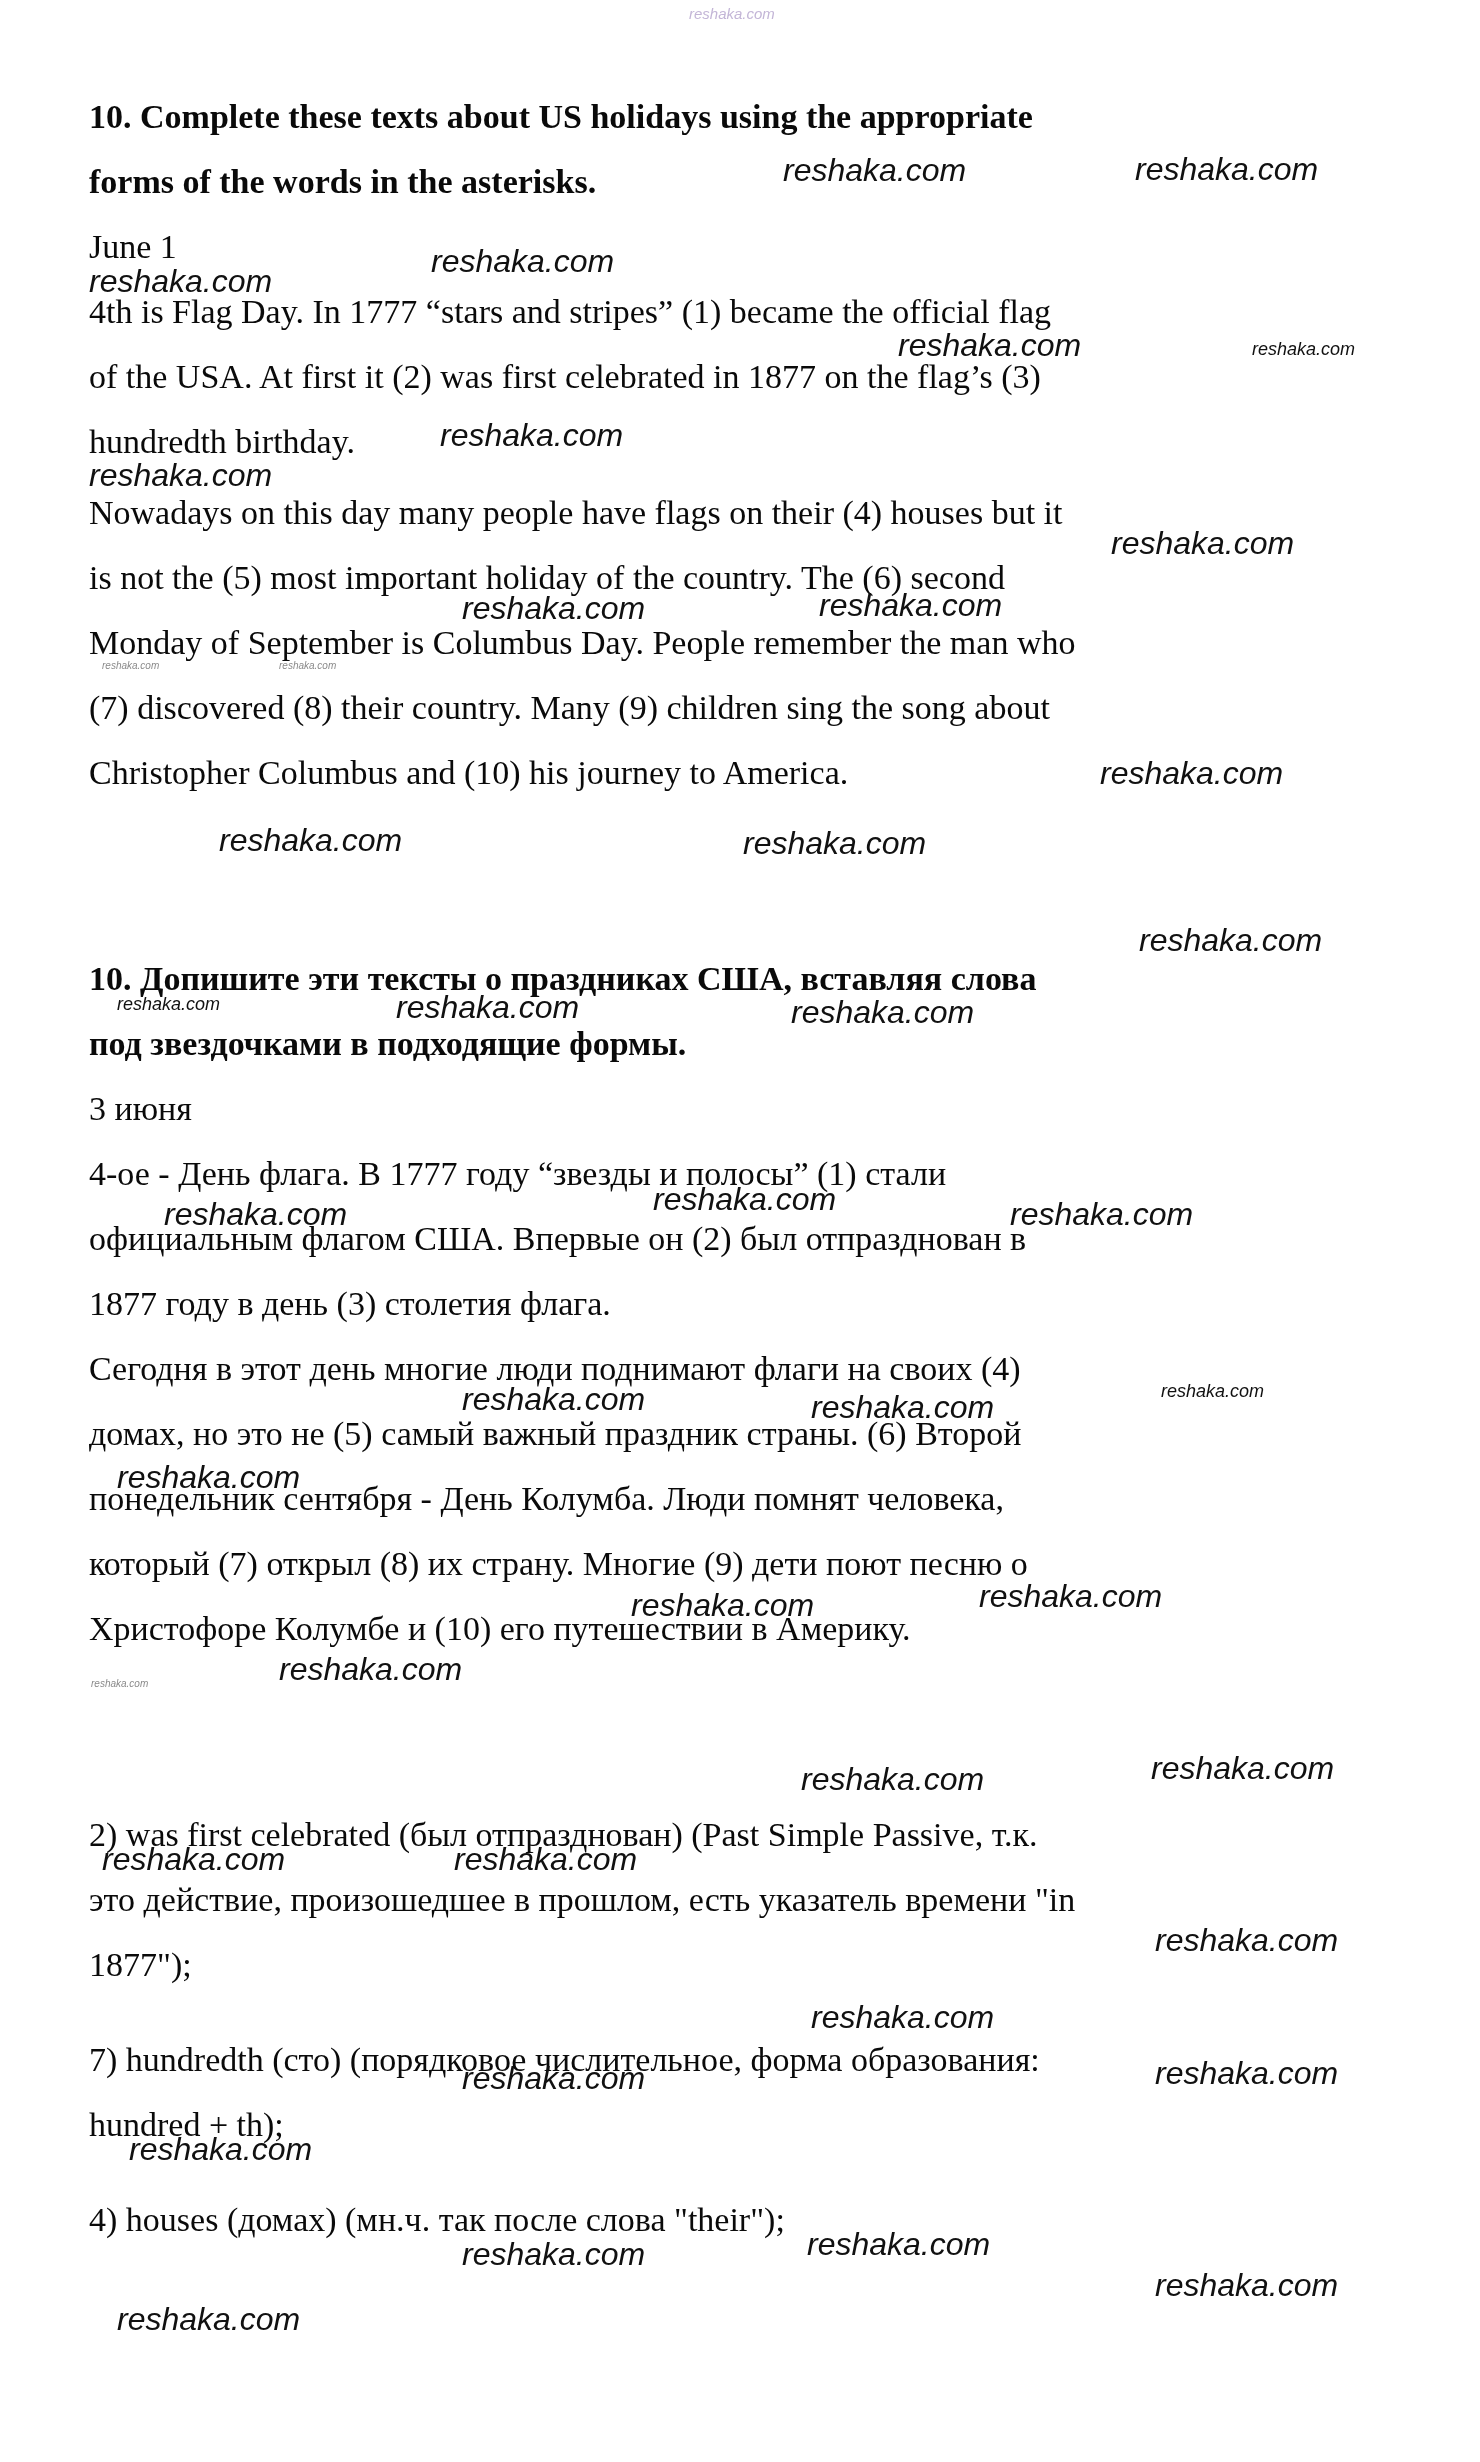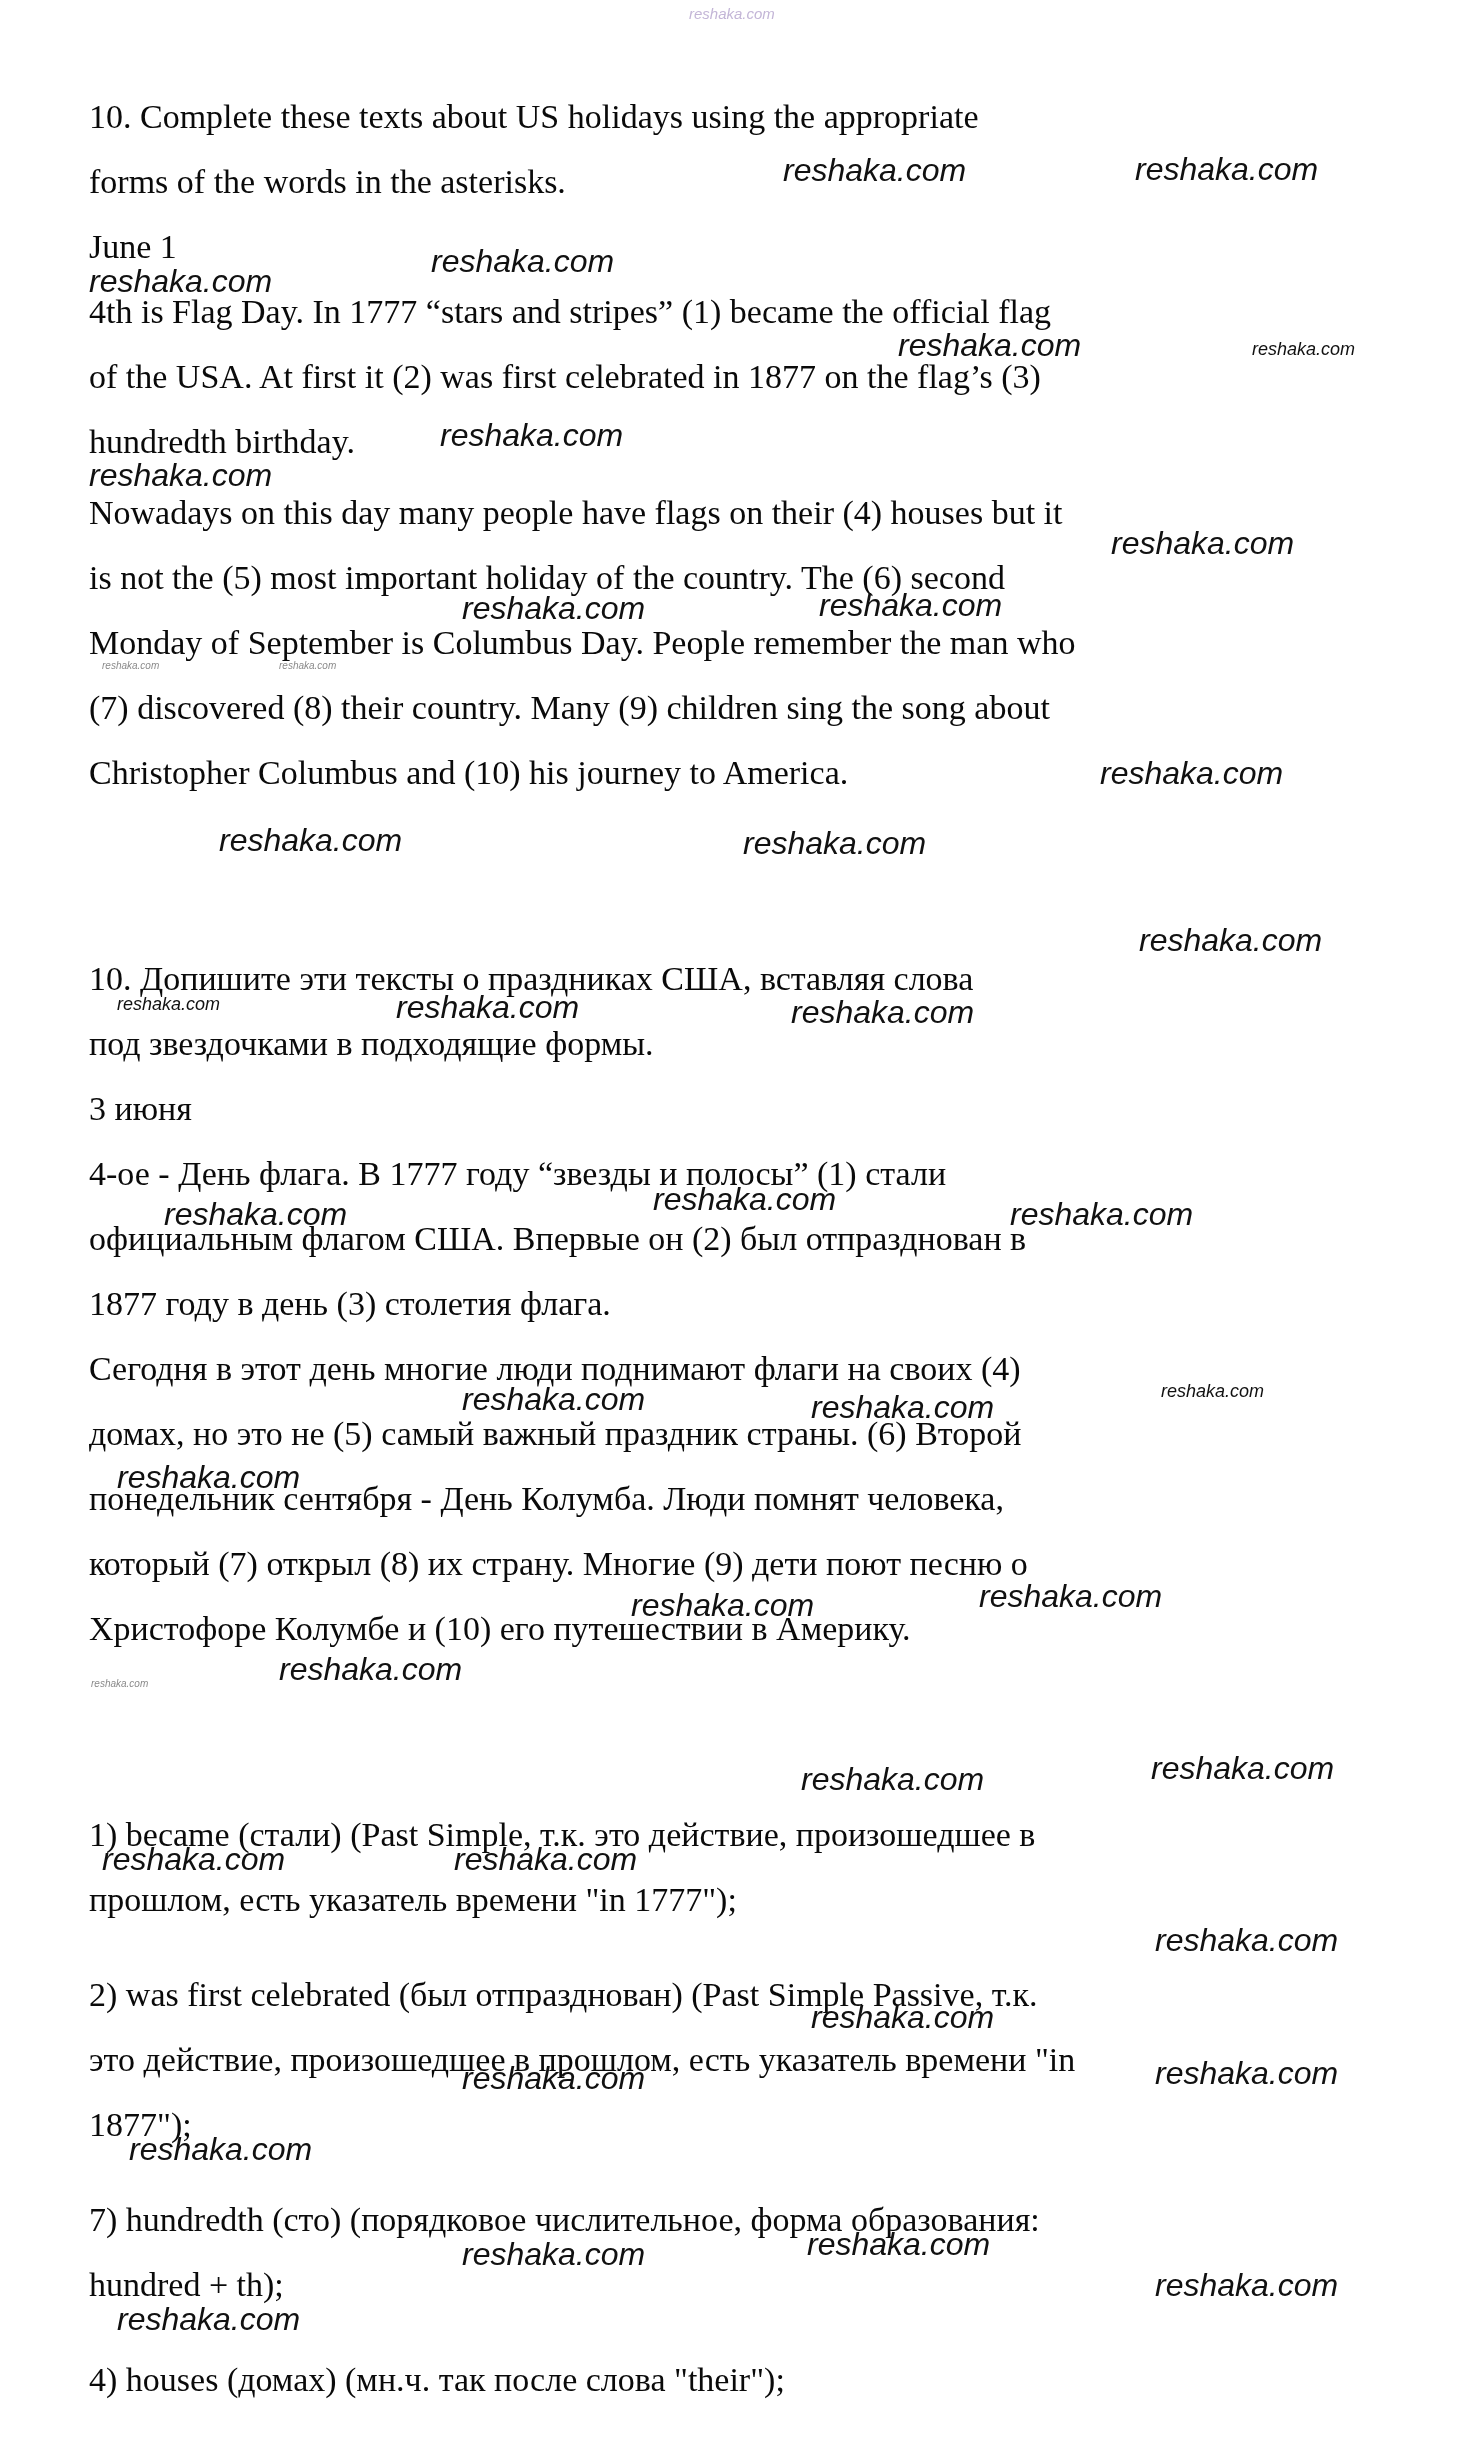--- a/index.html
+++ b/index.html
@@ -24,21 +24,21 @@
     left: 89px;
     top: 84px;
     width: 1347px;
   }
   .content p {
     font-size: 34px;
     line-height: 65px;
     white-space: pre-line;
     color: #0a0a0a;
   }
-  .bold { font-weight: normal; }
+  .bold { font-weight: bold; }
   .gap-sm { margin-bottom: 6px; }
   .gap-lg { margin-bottom: 141px; }
   .answer { margin-bottom: 30px; }
   
   #wm-layer { position: absolute; left: 0; top: 0; width: 100%; height: 100%; pointer-events: none; }
   .wm {
     position: absolute;
     font-family: "Liberation Sans", sans-serif;
     color: #111;
     white-space: nowrap;
@@ -72,22 +72,20 @@
     <p>3 июня</p>
     <p>4-ое - День флага. В 1777 году “звезды и полосы” (1) стали
 официальным флагом США. Впервые он (2) был отпразднован в
 1877 году в день (3) столетия флага.</p>
     <p class="gap-lg">Сегодня в этот день многие люди поднимают флаги на своих (4)
 домах, но это не (5) самый важный праздник страны. (6) Второй
 понедельник сентября - День Колумба. Люди помнят человека,
 который (7) открыл (8) их страну. Многие (9) дети поют песню о
 Христофоре Колумбе и (10) его путешествии в Америку.</p>
 
-    <p class="answer">1) became (стали) (Past Simple, т.к. это действие, произошедшее в
-прошлом, есть указатель времени "in 1777");</p>
     <p class="answer">2) was first celebrated (был отпразднован) (Past Simple Passive, т.к.
 это действие, произошедшее в прошлом, есть указатель времени "in
 1877");</p>
     <p class="answer">7) hundredth (сто) (порядковое числительное, форма образования:
 hundred + th);</p>
     <p class="answer">4) houses (домах) (мн.ч. так после слова "their");</p>
   </div>
 
   <div id="wm-layer">
       <span class="wm top" style="left: 689px; top: 4.6px;">reshaka.com</span>

